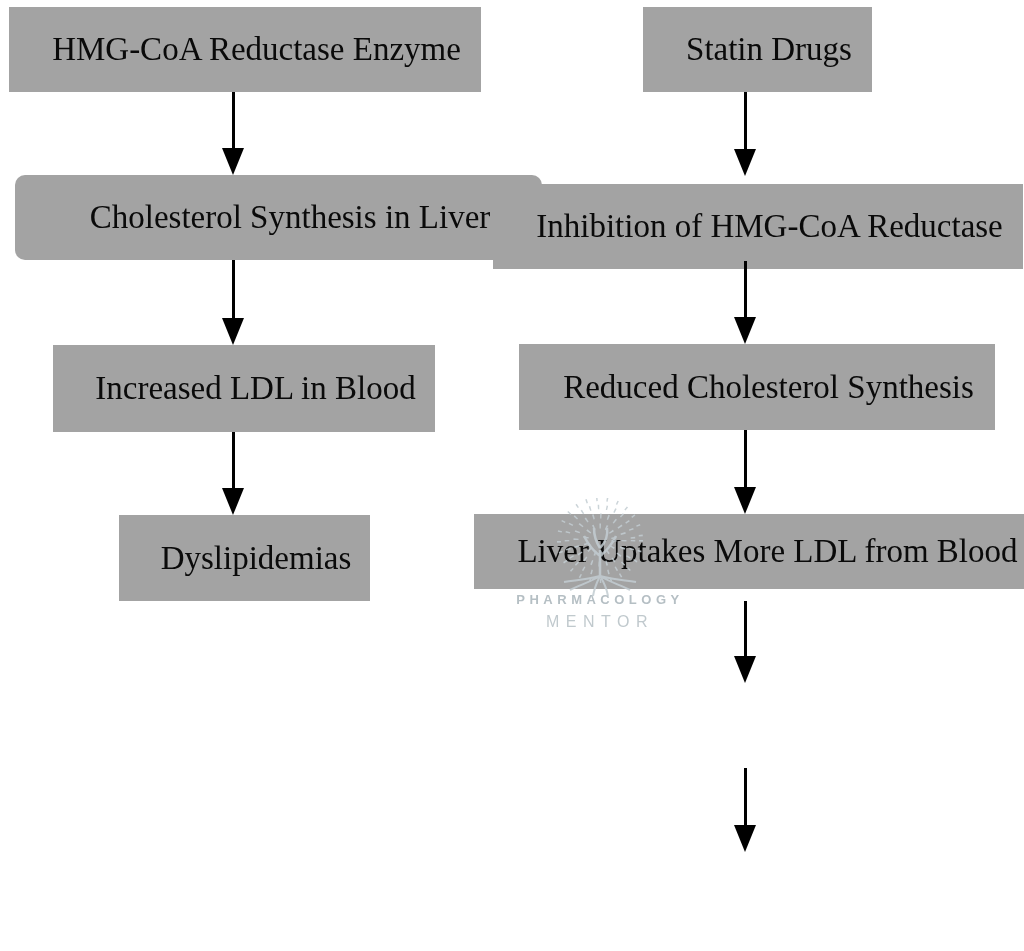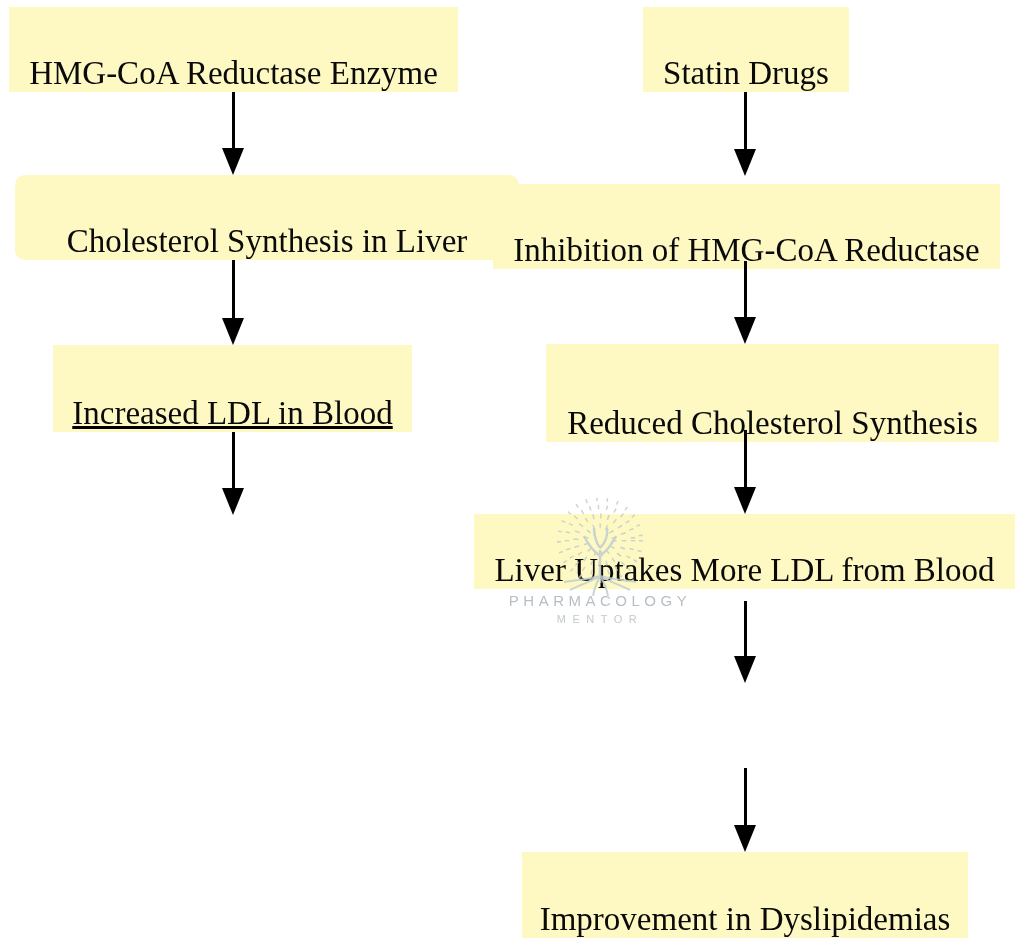--- a/index.html
+++ b/index.html
@@ -6,43 +6,44 @@
   .canvas {
     position: relative;
     width: 1024px;
     height: 951px;
     background: #ffffff;
     overflow: hidden;
     font-family: "Liberation Serif", "DejaVu Serif", serif;
   }
   .node {
     position: absolute;
-    background: #fef9c3;
+    background: #a3a3a3;
     display: flex;
-    align-items: flex-end;
+    align-items: center;
     justify-content: center;
     z-index: 1;
+    padding-left: 23px;
   }
   .node-label {
     position: relative;
     z-index: 3;
     font-size: 33px;
     color: #0a0a0a;
     white-space: nowrap;
     text-align: center;
   }
   
   #n-l1 { left: 9px;   top: 7px;   width: 449px; height: 85px; }
   #n-l2 { left: 15px;  top: 175px; width: 504px; height: 85px; border-radius: 10px; }
-  #n-l3 { left: 53px;  top: 345px; width: 359px; height: 87px; text-decoration: underline; }
+  #n-l3 { left: 53px;  top: 345px; width: 359px; height: 87px; }
   #n-l4 { left: 119px; top: 515px; width: 228px; height: 86px; }
   
   #n-r1 { left: 643px; top: 7px;   width: 206px; height: 85px; }
   #n-r2 { left: 493px; top: 176px; width: 507px; height: 85px; margin-top: 8px; }
-  #n-r3 { left: 546px; top: 344px; width: 453px; height: 98px; }
+  #n-r3 { left: 519px; top: 344px; width: 453px; height: 86px; }
   #n-r4 { left: 474px; top: 514px; width: 541px; height: 75px; }
   #n-r5 { left: 511px; top: 683px; width: 470px; height: 85px; }
   #n-r6 { left: 522px; top: 852px; width: 446px; height: 86px; }
 
   .arrow {
     position: absolute;
     width: 22px;
     display: flex;
     flex-direction: column;
     align-items: center;
@@ -76,64 +77,64 @@
     pointer-events: none;
     text-align: center;
     font-family: "Liberation Sans", "DejaVu Sans", sans-serif;
     opacity: 0.85;
   }
   .watermark svg.tree { position: absolute; left: 0; top: 0; }
   .wm-line1 {
     position: absolute;
     left: 0; right: 0;
     top: 94px;
-    font-size: 15px;
-    font-weight: 400;
+    font-size: 13px;
+    font-weight: 700;
     letter-spacing: 4.5px;
     color: #a9b4ba;
   }
   .wm-line2 {
     position: absolute;
     left: 0; right: 0;
     top: 115px;
-    font-size: 11px;
+    font-size: 16px;
     font-weight: 400;
     letter-spacing: 6.5px;
     color: #b6c0c5;
   }
 </style>
 </head>
 <body>
 
 <div class="canvas">
 
   <div class="node" id="n-l1">
     <span class="node-label">HMG-CoA Reductase Enzyme</span>
   </div>
   <div class="node" id="n-l2">
     <span class="node-label">Cholesterol Synthesis in Liver</span>
   </div>
   <div class="node" id="n-l3">
     <span class="node-label">Increased LDL in Blood</span>
   </div>
+  <div class="node" id="n-l4">
+    <span class="node-label">Dyslipidemias</span>
+  </div>
 
   <div class="node" id="n-r1">
     <span class="node-label">Statin Drugs</span>
   </div>
   <div class="node" id="n-r2">
     <span class="node-label">Inhibition of HMG-CoA Reductase</span>
   </div>
   <div class="node" id="n-r3">
     <span class="node-label">Reduced Cholesterol Synthesis</span>
   </div>
   <div class="node" id="n-r4">
     <span class="node-label">Liver Uptakes More LDL from Blood</span>
-  </div>
-  <div class="node" id="n-r6">
-    <span class="node-label">Improvement in Dyslipidemias</span>
   </div>
 
   <div class="arrow" id="a-l1">
     <div class="shaft"></div>
     <div class="head"></div>
   </div>
   <div class="arrow" id="a-l2">
     <div class="shaft"></div>
     <div class="head"></div>
   </div>

